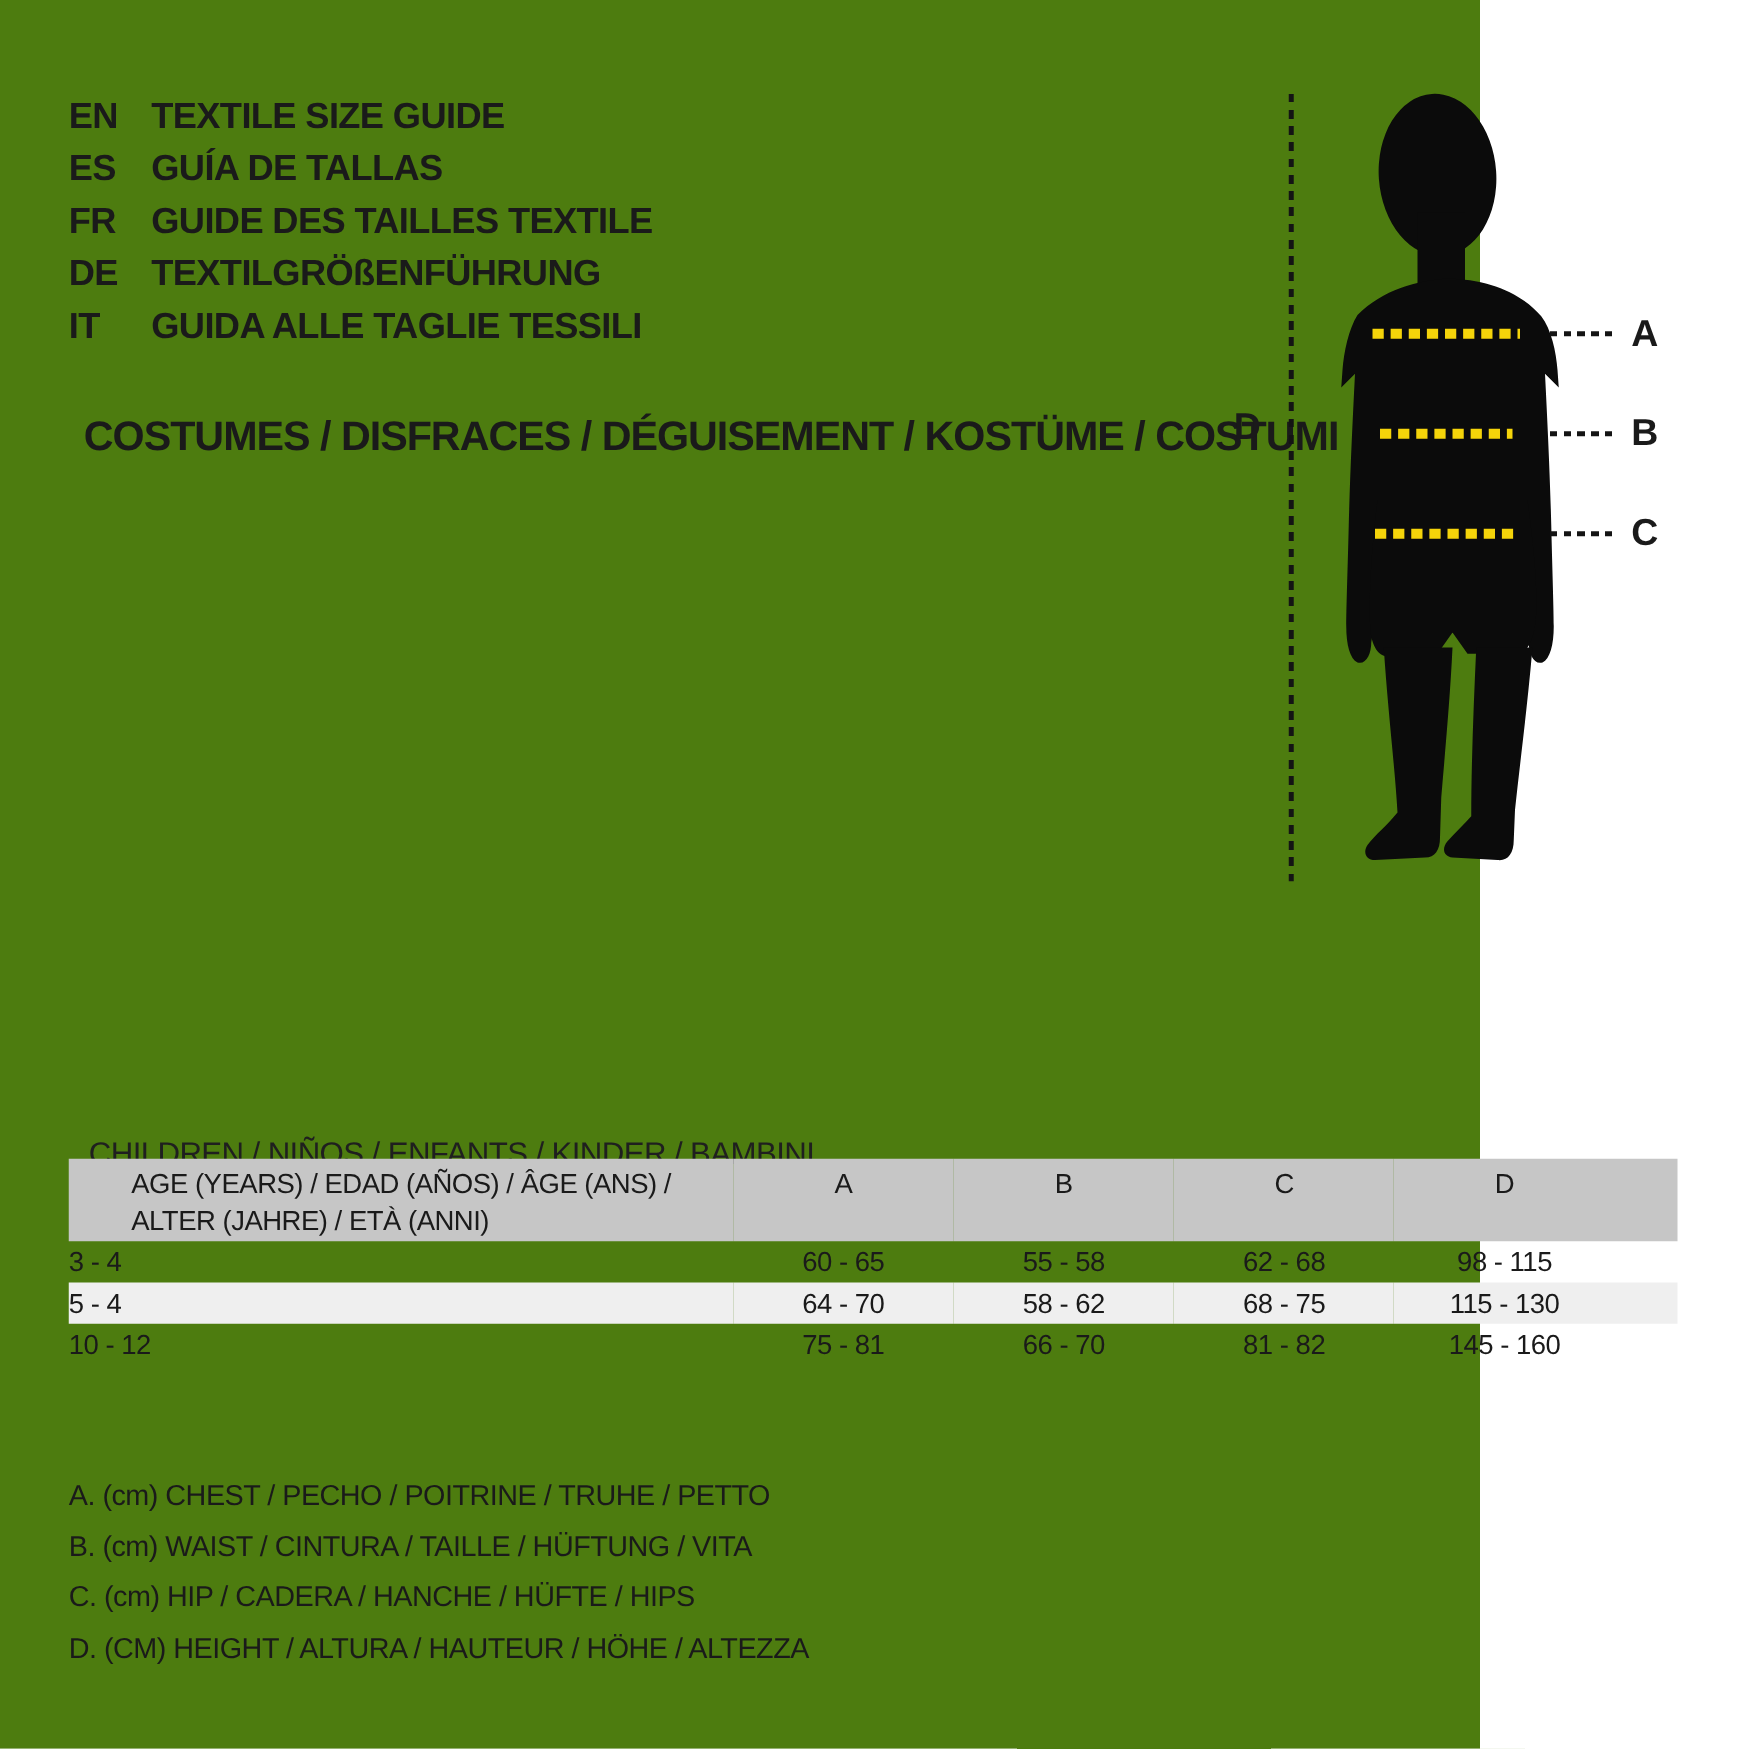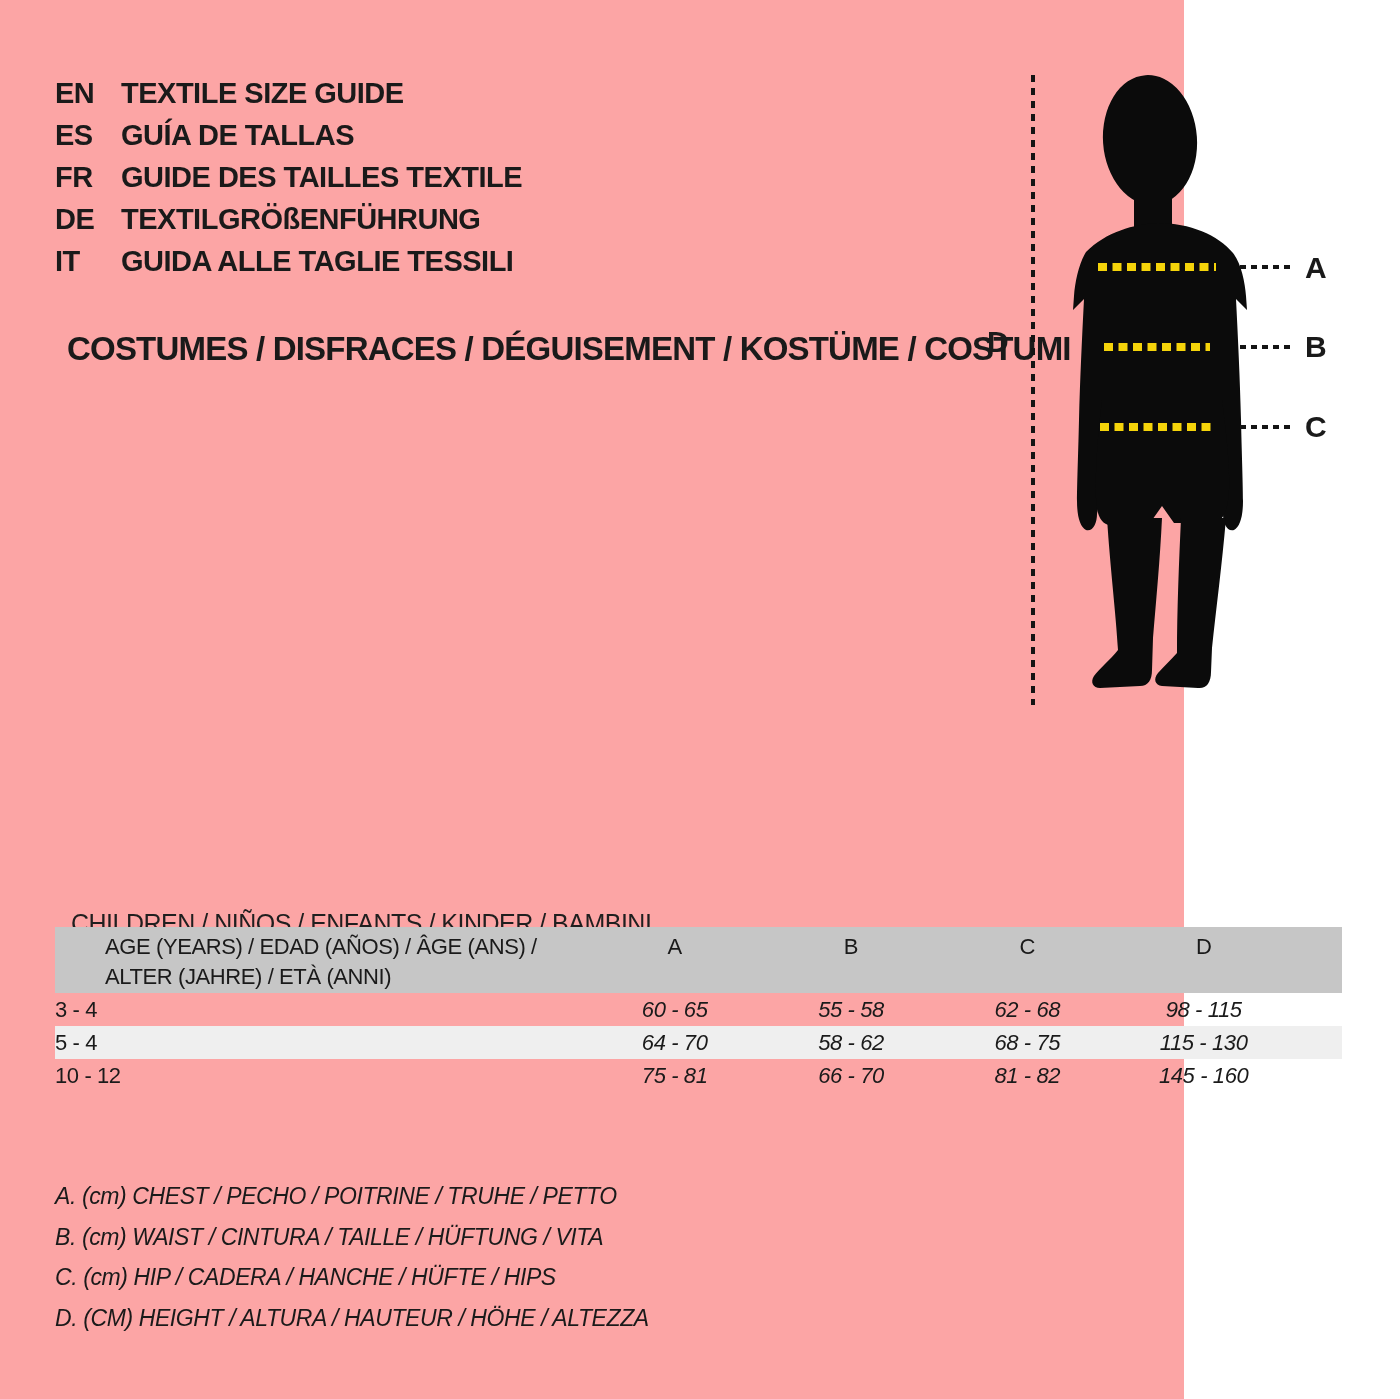--- a/index.html
+++ b/index.html
@@ -5,21 +5,21 @@
   html, body {
     margin: 0;
     padding: 0;
     background: #ffffff;
     width: 1400px;
     height: 1399px;
     font-family: "Liberation Sans", sans-serif;
     color: #1a1a1a;
     overflow: hidden;
   }
-  .page { position: relative; width: 1184px; height: 1399px; background: #fca5a5; }
+  .page { position: relative; width: 1184px; height: 1399px; background: #4d7c0f; }
 
   
   .lang-block { position: absolute; left: 55px; top: 72px; }
   .lang-row { display: flex; line-height: 42px; font-size: 29px; font-weight: 700; letter-spacing: -0.5px; }
   .lang-code { width: 66px; flex: 0 0 66px; }
 
   
   .category-title {
     position: absolute; left: 55px; top: 318px; margin: 12px;
     font-size: 33px; font-weight: 700; letter-spacing: -0.8px; line-height: 38px;
@@ -57,25 +57,25 @@
     font-weight: 400; font-size: 22px; letter-spacing: -0.4px;
     vertical-align: top; padding-top: 5px; line-height: 30px;
   }
   th.age-th { text-align: left; padding-left: 6px; }
   th.age-th span { display: block; margin-left: 44px; }
   th.num-th { text-align: center; }
   table.size-table tbody tr { height: 33px; }
   table.size-table tbody tr:nth-child(even) { background: #efefef; }
   table.size-table td { font-size: 22px; letter-spacing: -0.4px; padding: 0; }
   td.age-td { text-align: left; padding-left: 6px; }
-  td.num-td { text-align: center; font-style: italic; }
+  td.num-td { text-align: center; }
 
   
   .legend { position: absolute; left: 55px; top: 1176px; }
-  .legend-line { font-size: 23px; letter-spacing: -0.4px; line-height: 40.5px; white-space: nowrap; font-style: italic; }
+  .legend-line { font-size: 23px; letter-spacing: -0.4px; line-height: 40.5px; white-space: nowrap; }
 </style>
 </head>
 <body>
 
 <div class="page">
 
   <section class="lang-block">
     <div class="lang-row">
       <span class="lang-code">EN</span>
       <span class="lang-label">TEXTILE SIZE GUIDE</span>

